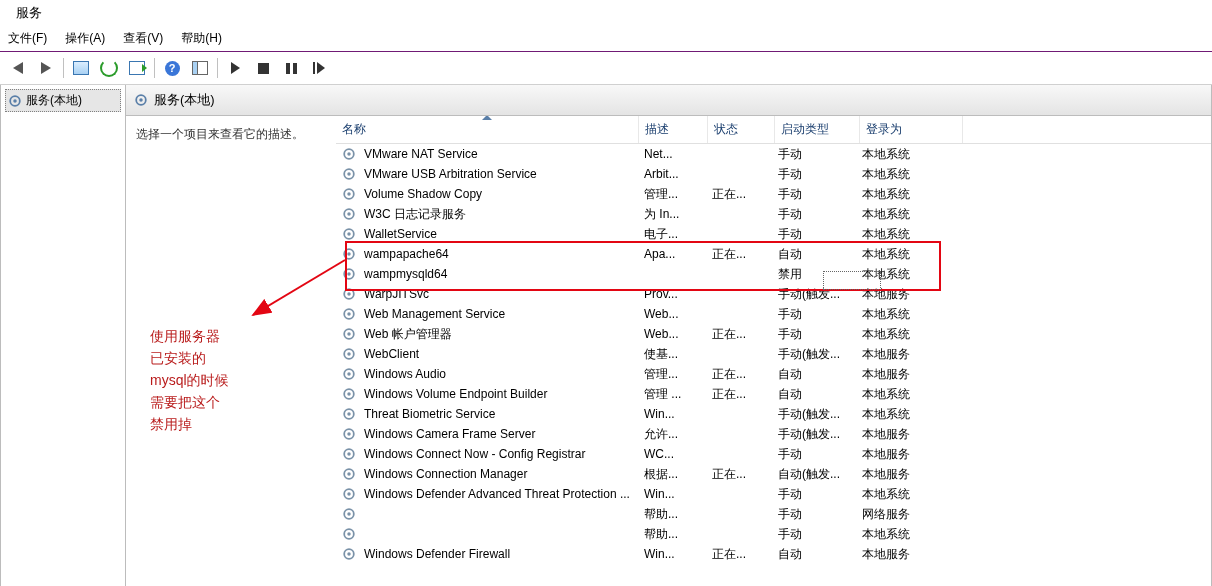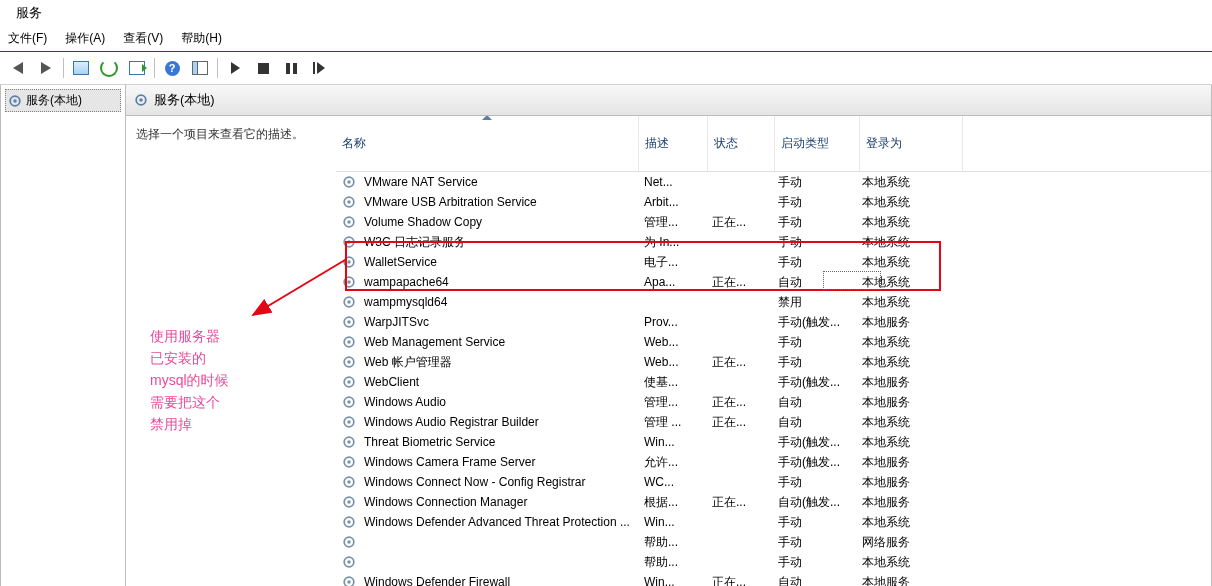--- a/index.html
+++ b/index.html
@@ -29,33 +29,33 @@
 .left-pane{width:126px;border:1px solid #bcbcbc;border-top:none;padding:4px;box-sizing:border-box}
 .tree-item{display:flex;align-items:center;gap:4px;padding:2px;background:#e6e6e6;border:1px dotted #808080}
 .gear{width:14px;height:14px;display:inline-flex;align-items:center;justify-content:center;position:relative}
 .gear svg{width:14px;height:14px}
 .right-pane{flex:1;border:1px solid #bcbcbc;border-top:none;border-left:none;display:flex;flex-direction:column;overflow:hidden}
 .right-header{background:linear-gradient(#f8f8f8,#e4e4e4);border-bottom:1px solid #bcbcbc;padding:6px 8px;display:flex;align-items:center;gap:6px;font-size:13px}
 .right-body{flex:1;display:flex;overflow:hidden}
 .detail-pane{width:210px;padding:10px 10px;box-sizing:border-box;color:#333;font-size:12px}
 .list-pane{flex:1;position:relative;overflow:hidden}
 .list-header{display:flex;border-bottom:1px solid #e0e0e0;position:sticky;top:0;background:#fff}
-.list-header .col{padding:19px 6px;border-right:1px solid #e8e8e8;color:#1a3e6e;font-size:12px;position:relative}
+.list-header .col{padding:5px 6px;border-right:1px solid #e8e8e8;color:#1a3e6e;font-size:12px;position:relative}
 .col-name{width:290px;display:flex;align-items:center;gap:4px}
 .col-desc{width:56px}
 .col-status{width:54px}
 .col-startup{width:72px}
 .col-logon{width:90px}
 .sort-arrow{position:absolute;left:50%;top:-1px;transform:translateX(-50%);width:0;height:0;border-left:5px solid transparent;border-right:5px solid transparent;border-bottom:5px solid #5a7fa8}
 .list-rows{overflow-y:auto}
 .row{display:flex;font-size:12px;line-height:20px}
 .row .col{padding:0 6px;overflow:hidden;text-overflow:ellipsis;white-space:nowrap}
 .row .col-name{display:flex;align-items:center;gap:8px}
 .red-box{position:absolute;border:2px solid #e30613;pointer-events:none}
-.anno{position:absolute;color:#ec4899;font-size:14px;line-height:22px;pointer-events:none}
+.anno{position:absolute;color:#b91c1c;font-size:14px;line-height:22px;pointer-events:none}
 .arrow-svg{position:absolute;pointer-events:none}
 .dotted-box{position:absolute;border:1px dotted #666;pointer-events:none}
 </style>
 </head>
 <body>
 
 <div class="title-bar"><span>服务</span></div>
 
 <div class="menu-bar">
   <span>文件(F)</span>
@@ -329,21 +329,21 @@
               <div class="col col-logon">本地服务</div>
             </div>
             <div class="row">
               <div class="col col-name">
                 <span class="gear">
                   <svg viewBox="0 0 16 16">
                     <circle cx="8" cy="8" r="5.5" fill="none" stroke="#7a92a8" stroke-width="2"></circle>
                     <circle cx="8" cy="8" r="2" fill="#7a92a8"></circle>
                   </svg>
                 </span>
-                <span>Windows Audio Registrar Builder</span>
+                <span>Windows Volume Endpoint Builder</span>
               </div>
               <div class="col col-desc">管理 ...</div>
               <div class="col col-status">正在...</div>
               <div class="col col-startup">自动</div>
               <div class="col col-logon">本地系统</div>
             </div>
             <div class="row">
               <div class="col col-name">
                 <span class="gear">
                   <svg viewBox="0 0 16 16">

